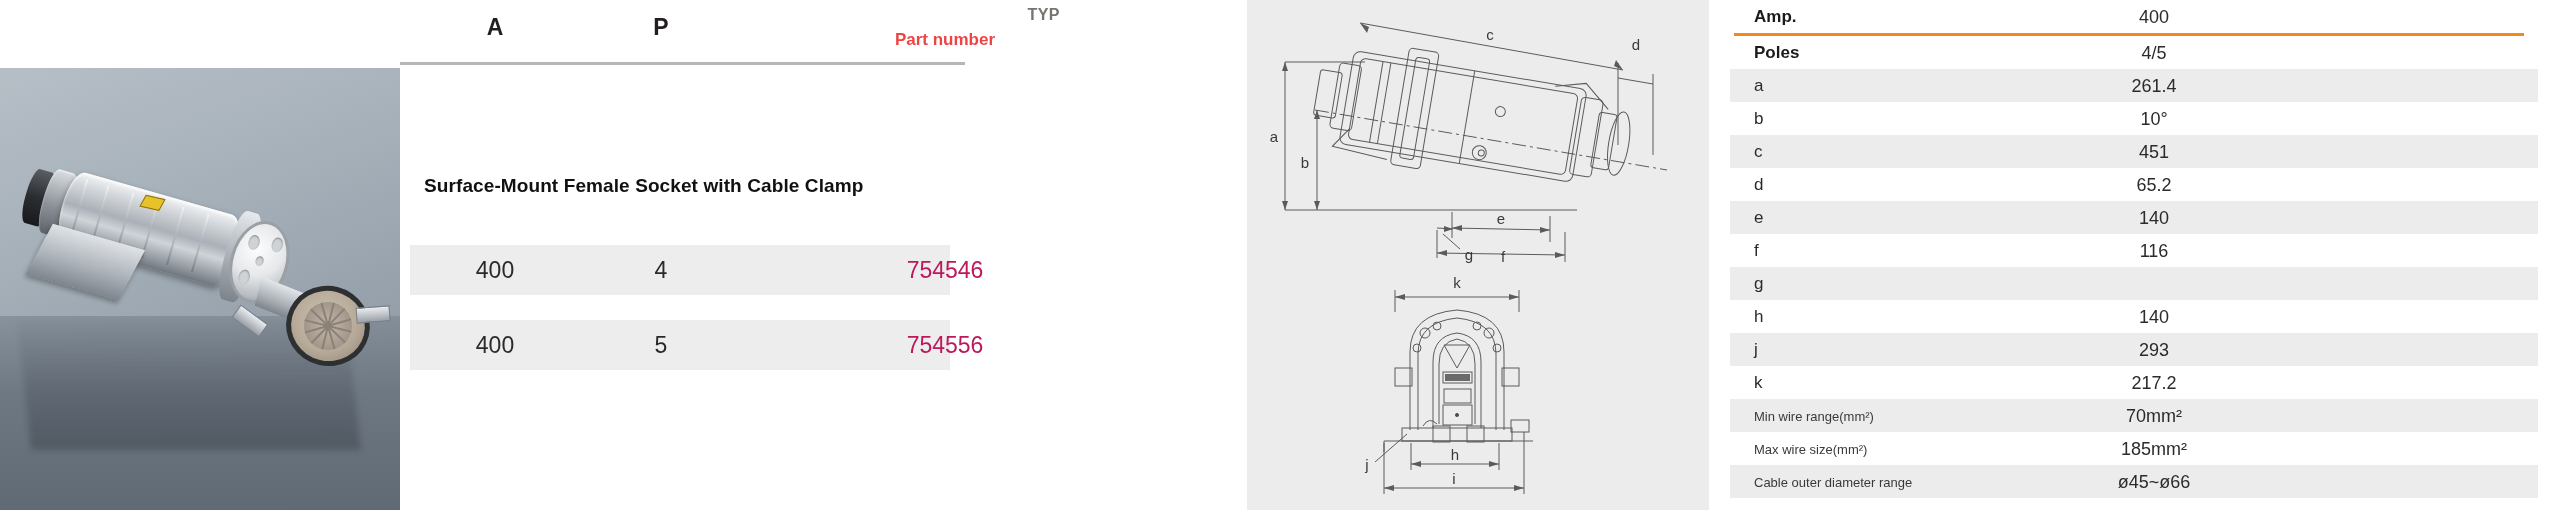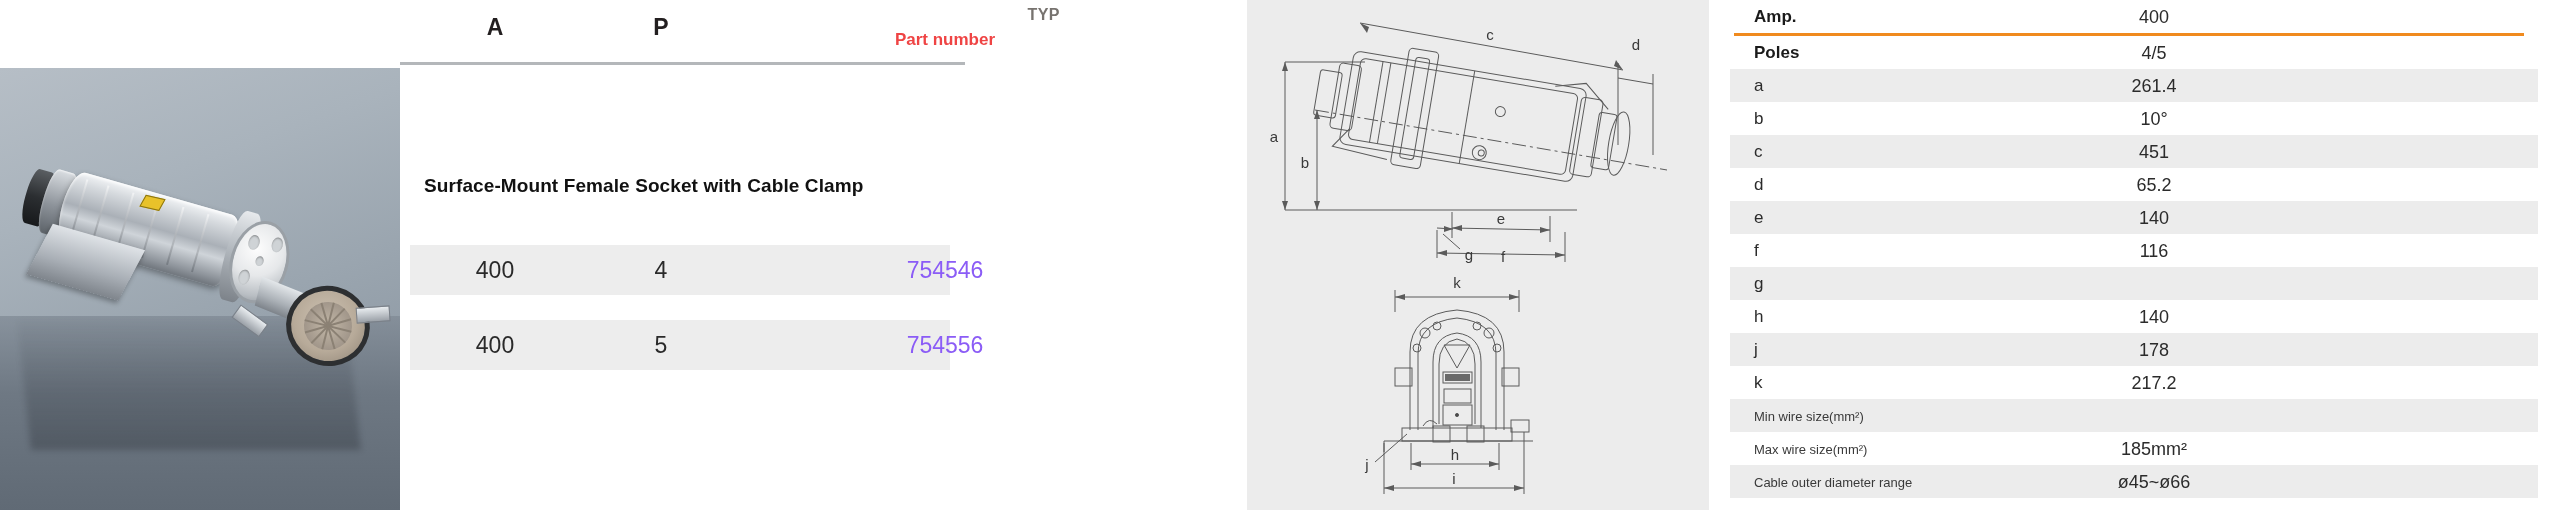--- a/index.html
+++ b/index.html
@@ -120,21 +120,21 @@
     font-size:19px; font-weight:bold; color:#111; letter-spacing:.1px;margin-left:12px; }
 
   .drow { position:absolute; left:10px; width:540px; height:50px; background:#ededed; }
   .drow.r1 { top:245px; }
   .drow.r2 { top:320px; }
   .drow .c-a { position:absolute; left:40px; top:12px; width:90px; text-align:center;
     font-size:23px; color:#2a2a2a; }
   .drow .c-p { position:absolute; left:206px; top:12px; width:90px; text-align:center;
     font-size:23px; color:#2a2a2a; }
   .drow .c-n { position:absolute; left:420px; top:12px; width:230px; text-align:center;
-    font-size:23px; color:#8b5cf6; }
+    font-size:23px; color:#be185d; }
 
   
   .draw-panel { position:absolute; left:1247px; top:0; width:462px; height:510px;
     background:#ececec; }
   .draw-panel svg { display:block; }
   .dimtxt { font-family:"Liberation Sans", sans-serif; font-size:15px; fill:#3a3a3a; }
 
   
   .dim-table { position:absolute; left:1730px; top:0; width:808px; }
   .trow { position:relative; height:33px; width:808px; }
@@ -384,29 +384,30 @@
     </div>
     <div class="trow alt">
       <div class="lbl">g</div>
     </div>
     <div class="trow">
       <div class="lbl">h</div>
       <div class="val">140</div>
     </div>
     <div class="trow alt">
       <div class="lbl">j</div>
-      <div class="val">178</div>
+      <div class="val">293</div>
     </div>
     <div class="trow">
       <div class="lbl">k</div>
       <div class="val">217.2</div>
     </div>
 
     <div class="trow alt">
-      <div class="lbl sm">Min wire size(mm²)</div>
+      <div class="lbl sm">Min wire range(mm²)</div>
+      <div class="val">70mm²</div>
     </div>
     <div class="trow">
       <div class="lbl sm">Max wire size(mm²)</div>
       <div class="val">185mm²</div>
     </div>
     <div class="trow alt">
       <div class="lbl sm">Cable outer diameter range</div>
       <div class="val">ø45~ø66</div>
     </div>
   </div>

